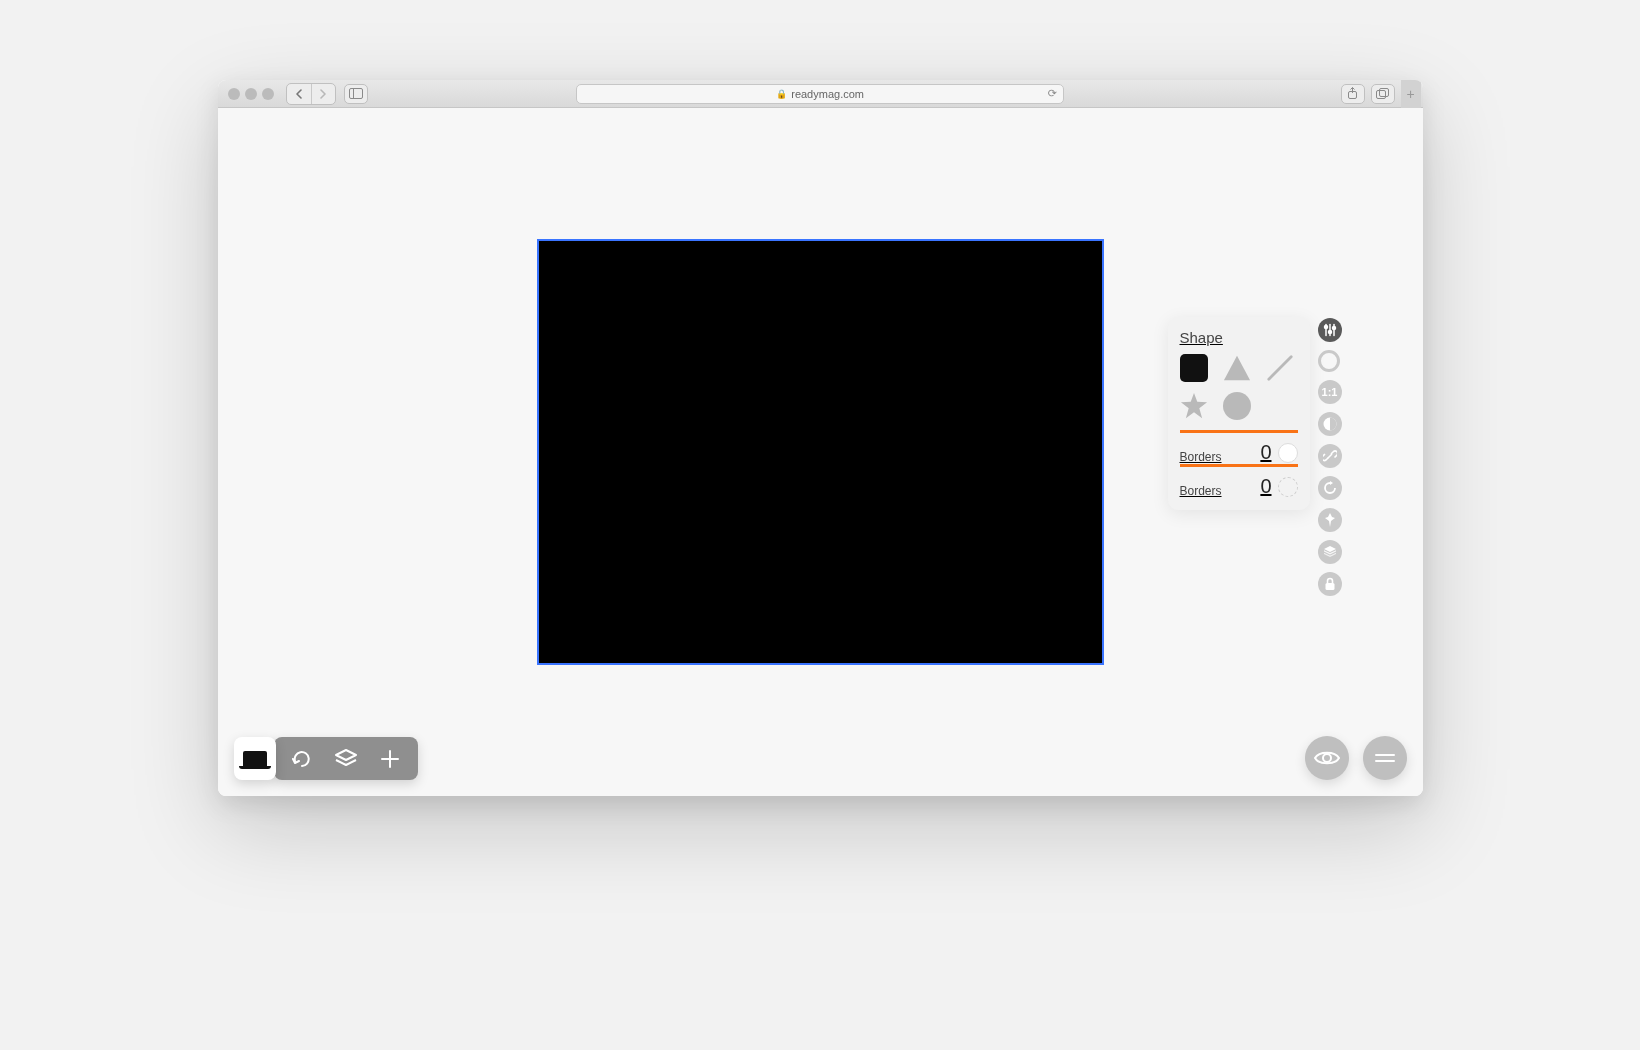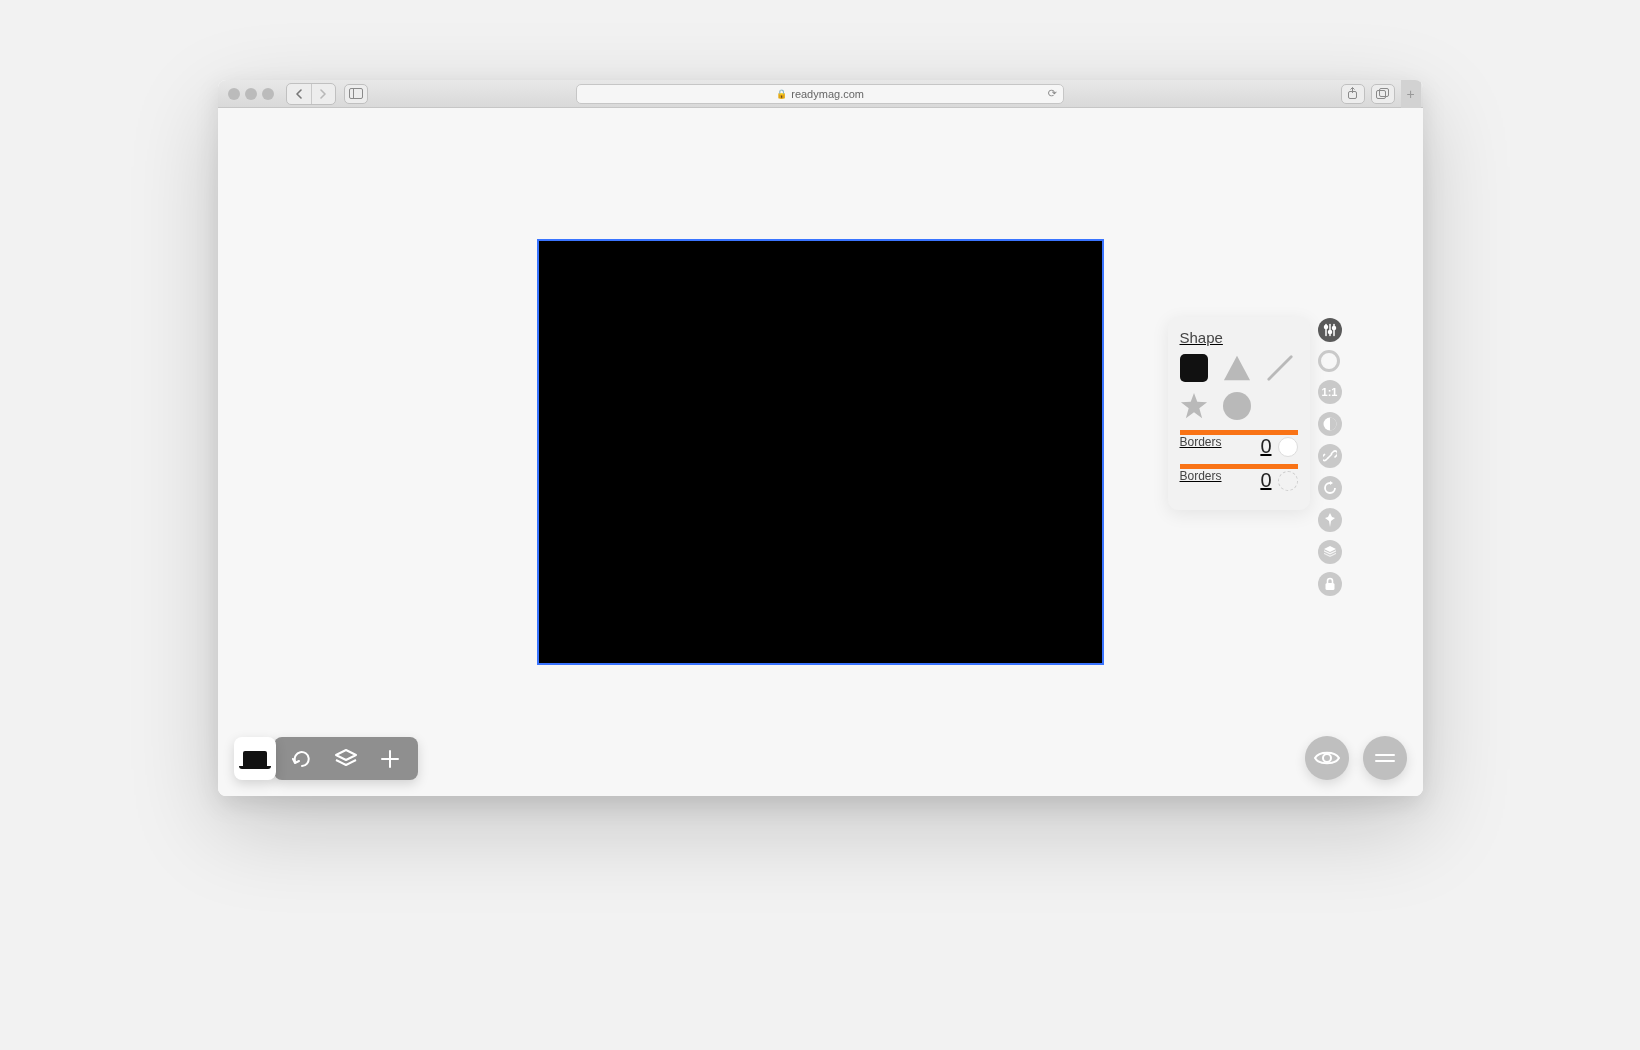--- a/index.html
+++ b/index.html
@@ -134,23 +134,23 @@
     margin-bottom: 10px;
   }
   .shape-opt {
     width: 28px; height: 28px;
     display: flex; align-items: center; justify-content: center;
     cursor: pointer;
   }
   .shape-opt svg { display: block; }
 
   .prop-row {
-    display: flex; align-items: flex-start; justify-content: space-between;
+    display: flex; align-items: flex-end; justify-content: space-between;
     height: 34px;
-    border-top: 5px solid #f97316;
+    border-top: 3px solid #f97316;
     font-size: 12px; color: #444;
   }
   .prop-row .value-group {
     display: flex; align-items: center; gap: 6px;
   }
   .prop-row .value {
     font-size: 20px; color: #222; font-weight: 300;
   }
   .swatch {
     width: 20px; height: 20px; border-radius: 50%;

